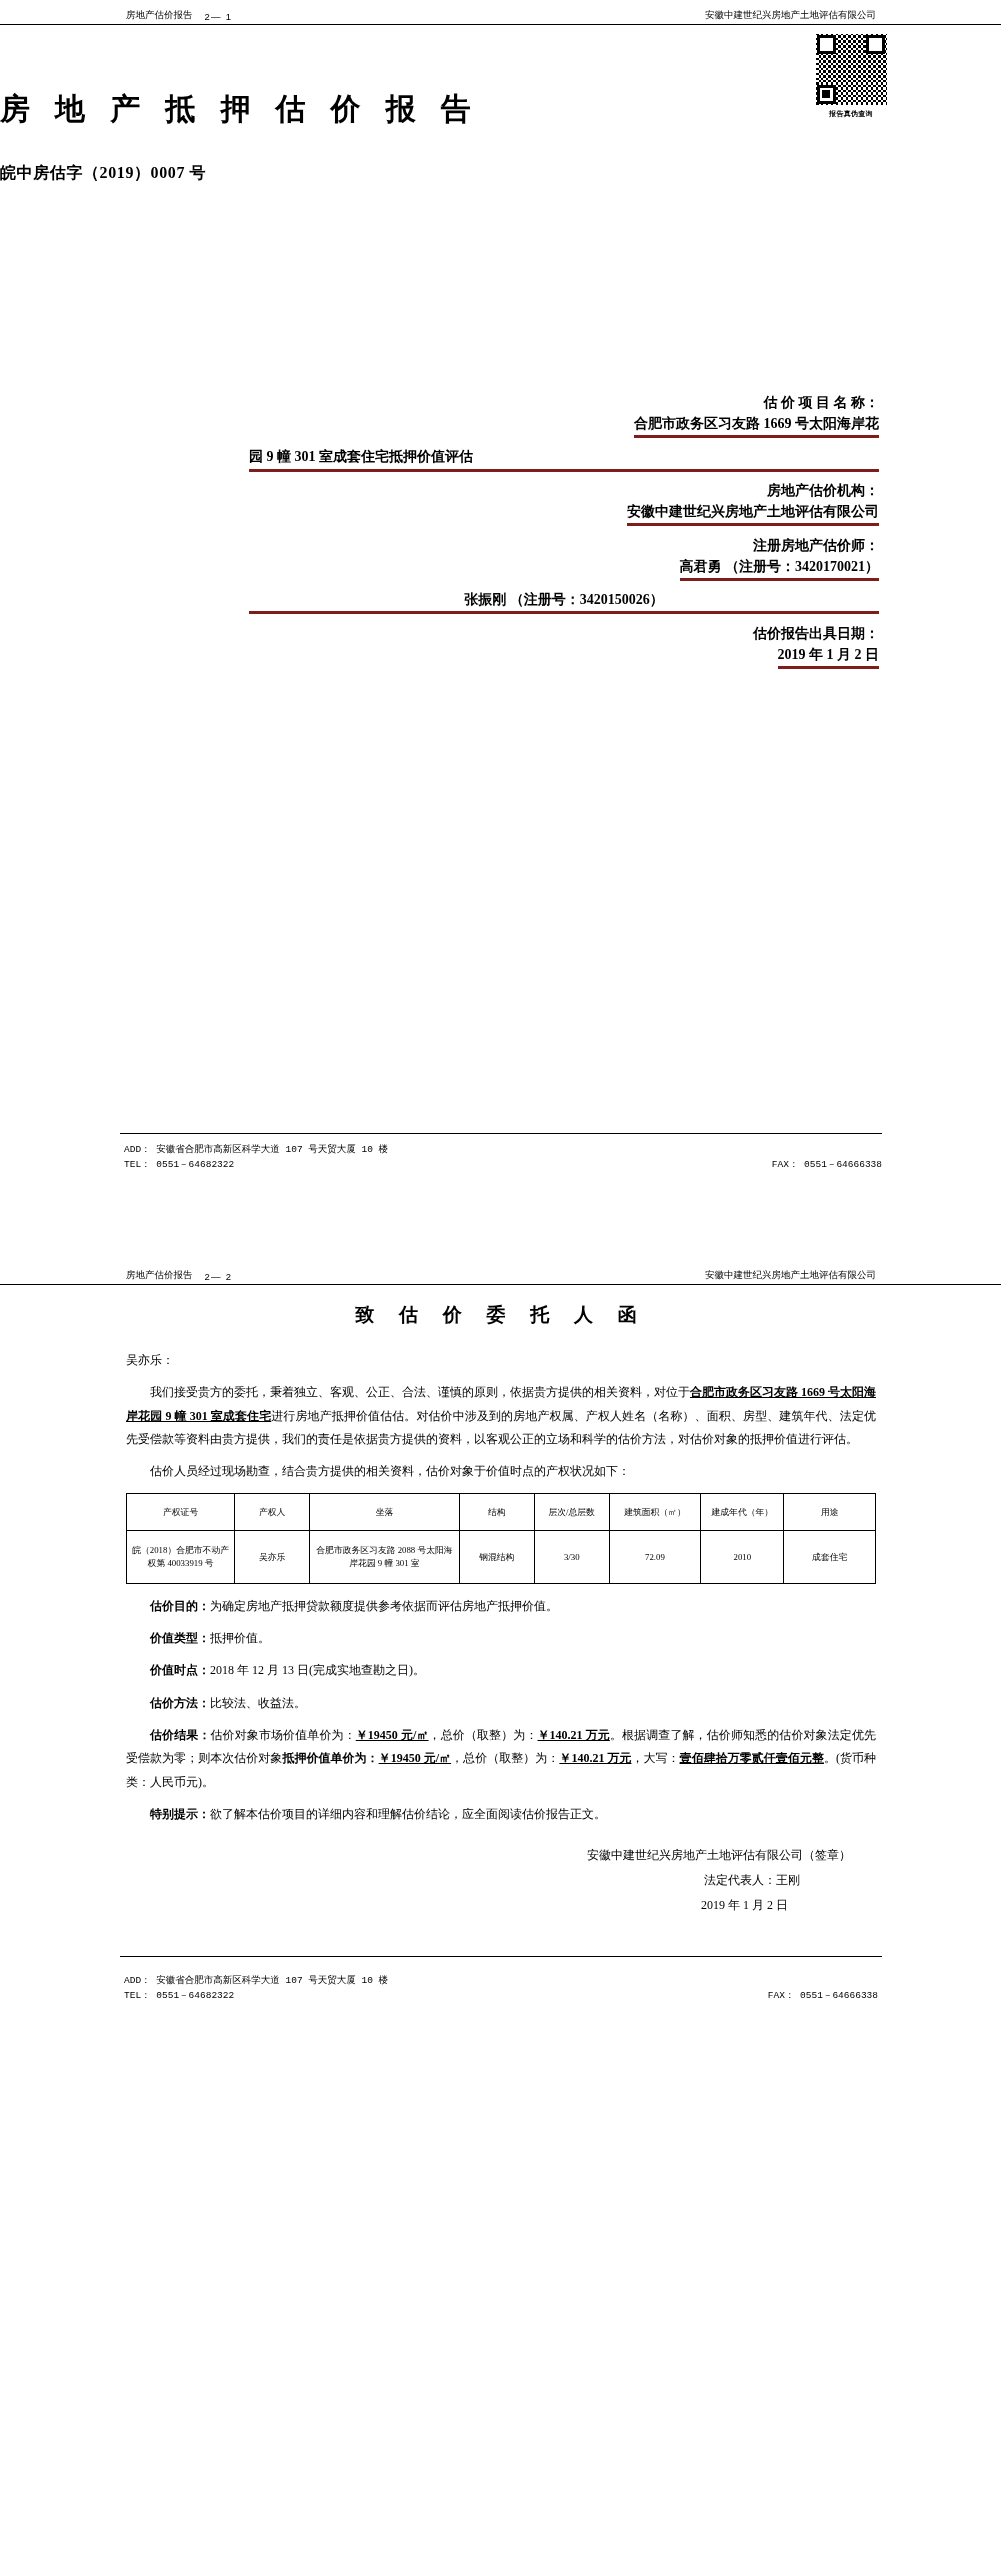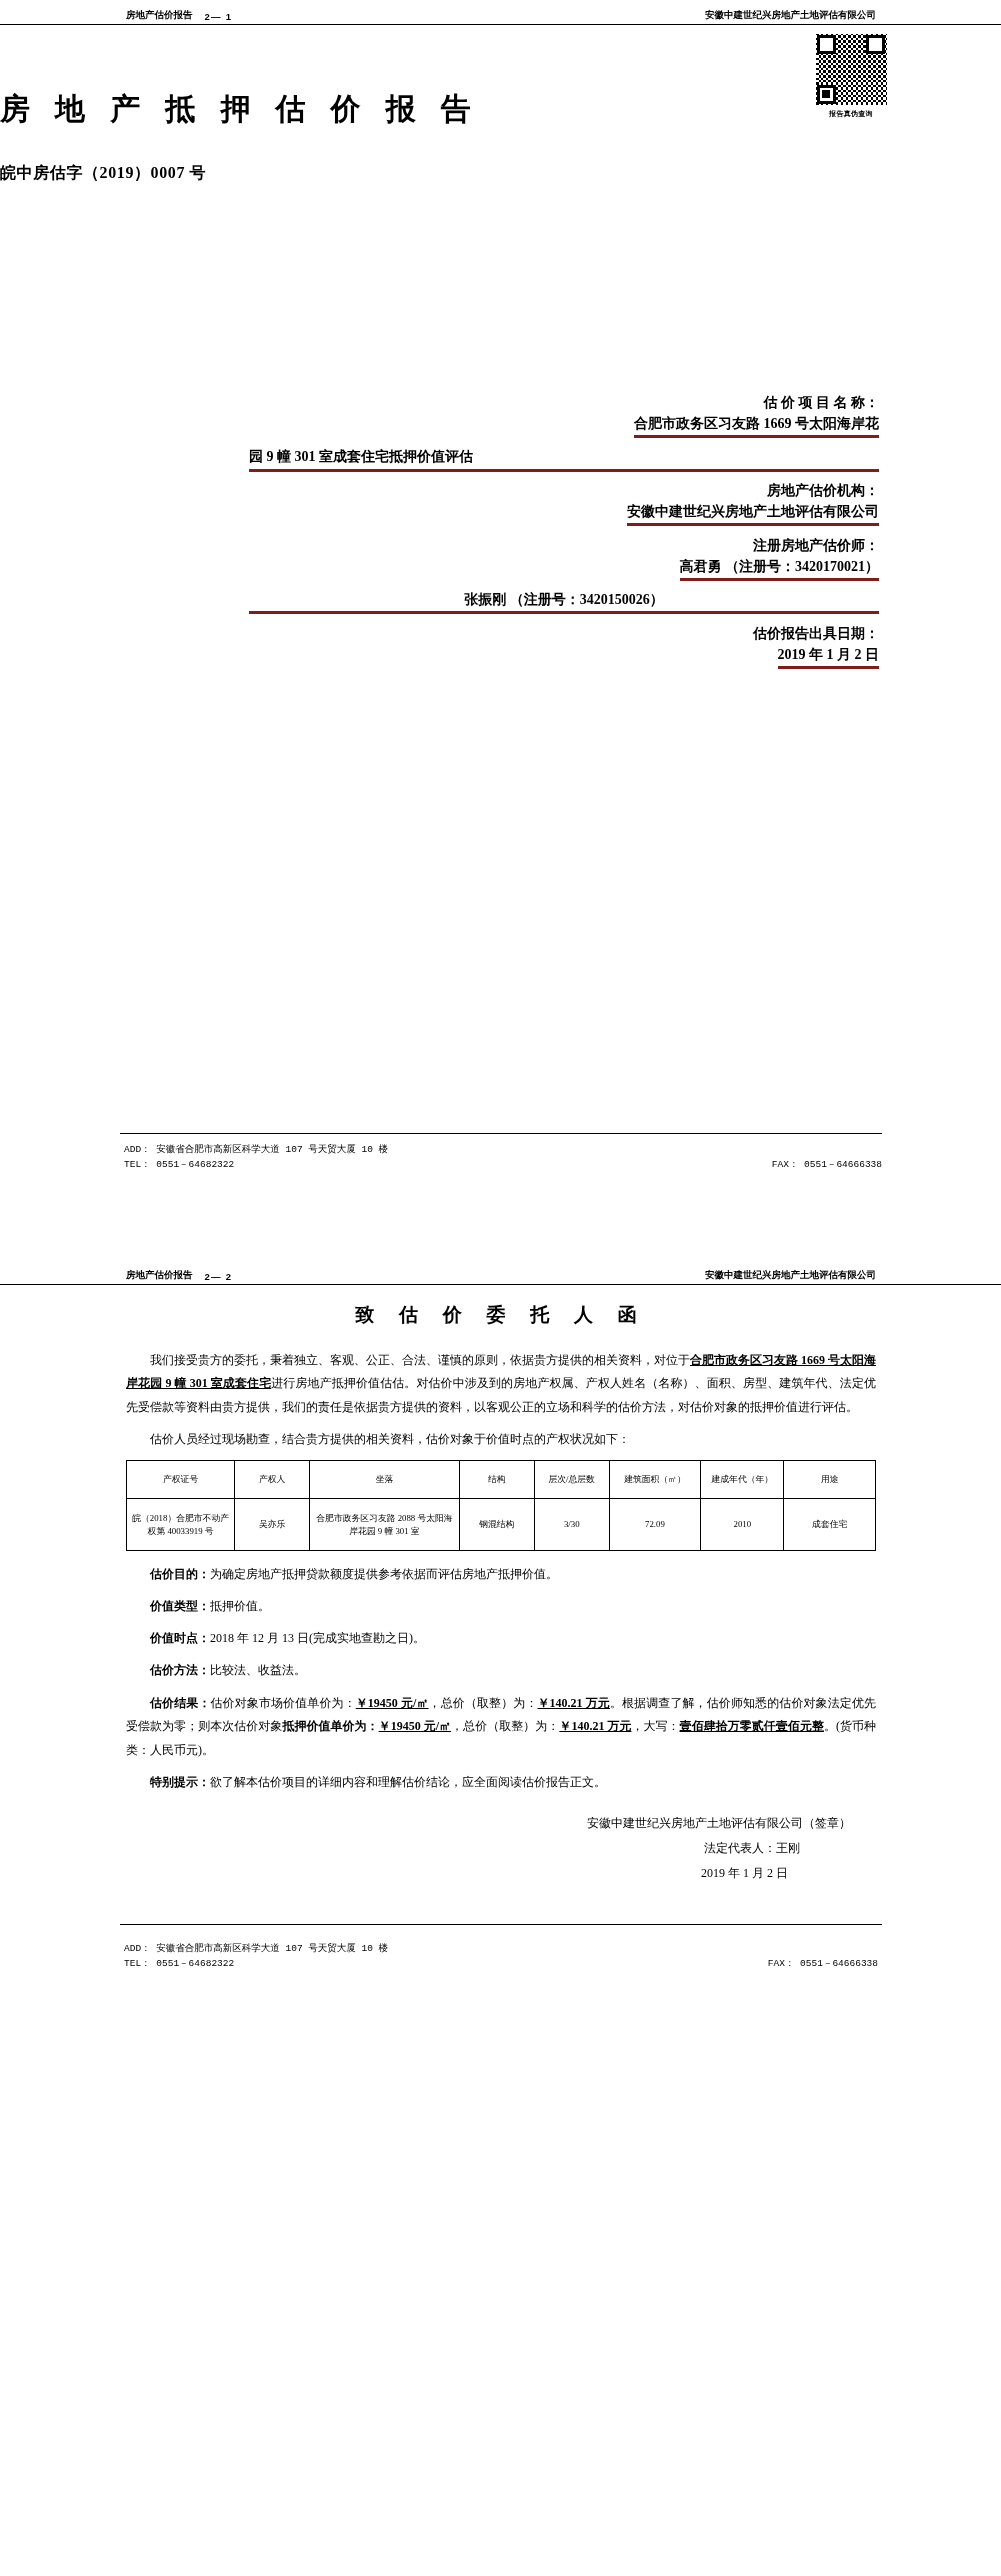--- a/index.html
+++ b/index.html
@@ -21,21 +21,20 @@
   
   .run-header {
     display: flex;
     align-items: flex-end;
     justify-content: space-between;
     font-size: 9.5px;
     font-family: "Liberation Sans", sans-serif;
     padding: 0 126px 1.9px 126px;
     border-bottom: 0.6px solid #000;
     box-sizing: border-box;
-    font-weight: bold;
   }
   .run-header .rh-left { white-space: nowrap; }
   .run-header .rh-mid {
     flex: 1;
     text-align: left;
     letter-spacing: 1.3px;
     margin-left: 12px;
   }
   .run-header .rh-right { white-space: nowrap; }
 
@@ -289,20 +288,21 @@
   <div class="run-header">
     <span class="rh-left">房地产估价报告</span>
     <span class="rh-mid">2—     2</span>
     <span class="rh-right">安徽中建世纪兴房地产土地评估有限公司</span>
   </div>
 
   <div class="letter-title">致 估 价 委 托 人 函</div>
 
   <div class="body-wrap">
 
+    <p style="text-indent:0">吴亦乐：</p>
 
     <p class="indent">
       <span>我们接受贵方的委托，秉着独立、客观、公正、合法、谨慎的原则，依据贵方提供的相关资料，对位于</span><span class="bu">合肥市政务区习友路 1669 号太阳海岸花园 9 幢 301 室成套住宅</span><span>进行房地产抵押价值估估。对估价中涉及到的房地产权属、产权人姓名（名称）、面积、房型、建筑年代、法定优先受偿款等资料由贵方提供，我们的责任是依据贵方提供的资料，以客观公正的立场和科学的估价方法，对估价对象的抵押价值进行评估。</span>
     </p>
 
     <p class="indent">估价人员经过现场勘查，结合贵方提供的相关资料，估价对象于价值时点的产权状况如下：</p>
 
     <table class="prop">
       <thead>
         <tr>

